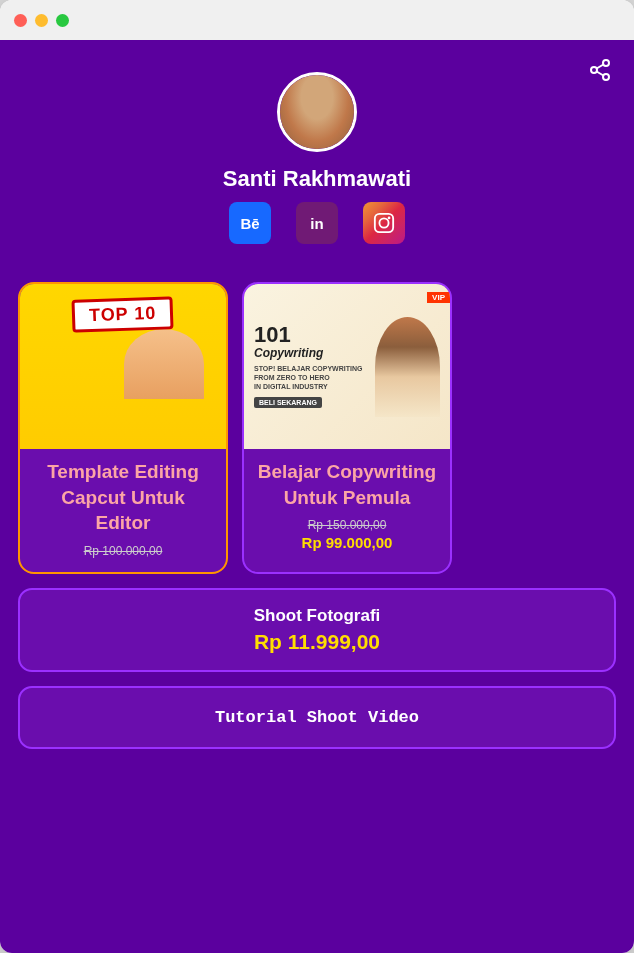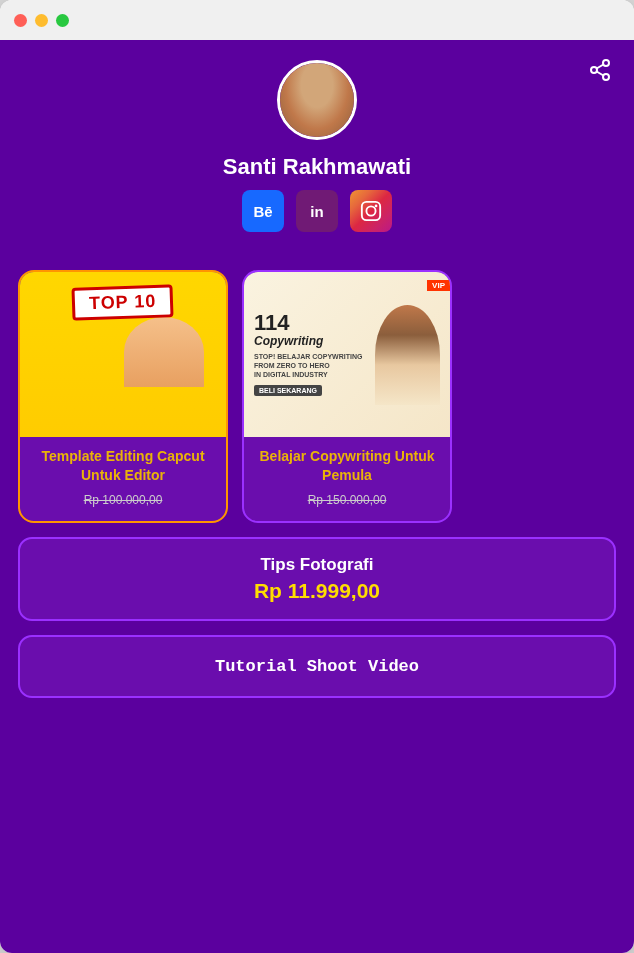--- a/index.html
+++ b/index.html
@@ -55,21 +55,21 @@
       cursor: pointer;
       color: #fff;
       font-size: 20px;
     }
 
     
     .profile-section {
       display: flex;
       flex-direction: column;
       align-items: center;
-      padding-top: 20px;
+      padding-top: 32px;
       padding-bottom: 10px;
     }
 
     .avatar-wrapper {
       width: 80px;
       height: 80px;
       border-radius: 50%;
       overflow: hidden;
       border: 3px solid #fff;
       background: #ccc;
@@ -98,21 +98,21 @@
       text-align: center;
       line-height: 1.5;
       max-width: 340px;
       padding: 0 20px;
       margin-bottom: 18px;
     }
 
     
     .social-row {
       display: flex;
-      gap: 12px;
+      gap: 25px;
       justify-content: center;
       margin-bottom: 28px;
     }
 
     .social-icon-btn {
       width: 42px;
       height: 42px;
       border-radius: 8px;
       display: flex;
       align-items: center;
@@ -256,22 +256,22 @@
       font-size: 8px;
       font-weight: 900;
       padding: 1px 5px;
     }
 
     .product-info {
       padding: 10px 12px 12px;
     }
 
     .product-title {
-      color: #eab308;
-      font-size: 14px;
+      color: #fca5a5;
+      font-size: 19px;
       font-weight: 700;
       text-align: center;
       line-height: 1.35;
       margin-bottom: 8px;
     }
 
     .price-original {
       color: #ccc;
       font-size: 12px;
       text-align: center;
@@ -398,38 +398,39 @@
         <div class="product-info">
           <div class="product-title">Template Editing Capcut Untuk Editor</div>
           <div class="price-original">Rp 100.000,00</div>
         </div>
       </div>
 
       <div class="product-card">
         <div class="product-thumbnail thumb-right">
           <div class="vip-badge">VIP</div>
           <div class="copy-text-block">
-            <div class="copy-number">114</div>
+            <div class="copy-number">101</div>
             <div class="copy-title" style="font-size:12px; font-style:italic;">Copywriting</div>
             <div class="copy-subtitle">STOP! BELAJAR COPYWRITING<br>FROM ZERO TO HERO<br>IN DIGITAL INDUSTRY</div>
             <div class="copy-cta">BELI SEKARANG</div>
           </div>
           <div class="copy-person" style="background: linear-gradient(180deg, #c0784a 0%, #8b5e3c 30%, #e8c8a0 60%, #f5e6c8 100%);">
           </div>
         </div>
         <div class="product-info">
           <div class="product-title">Belajar Copywriting Untuk Pemula</div>
           <div class="price-original">Rp 150.000,00</div>
+          <div class="price-discounted">Rp 99.000,00</div>
         </div>
       </div>
 
     </div>
 
     <div class="list-btn">
-      <div class="list-btn-title">Tips Fotografi</div>
+      <div class="list-btn-title">Shoot Fotografi</div>
       <div class="list-btn-price">Rp 11.999,00</div>
     </div>
 
     <div class="list-btn-plain">
       <div class="list-btn-plain-title">Tutorial Shoot Video</div>
     </div>
 
   </div>
 </div>
 

